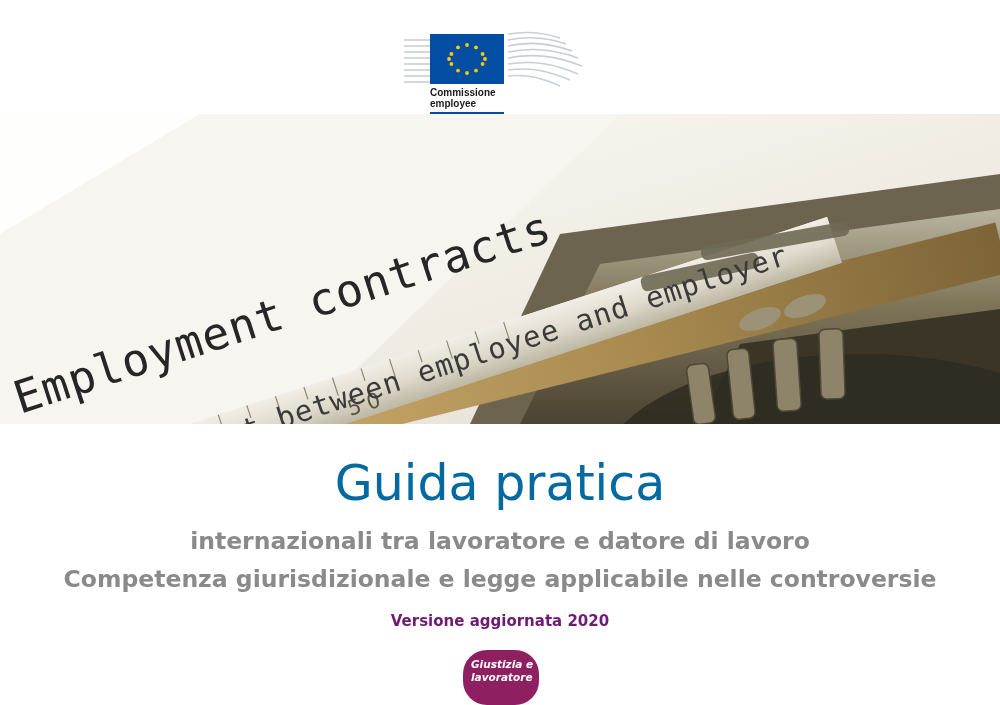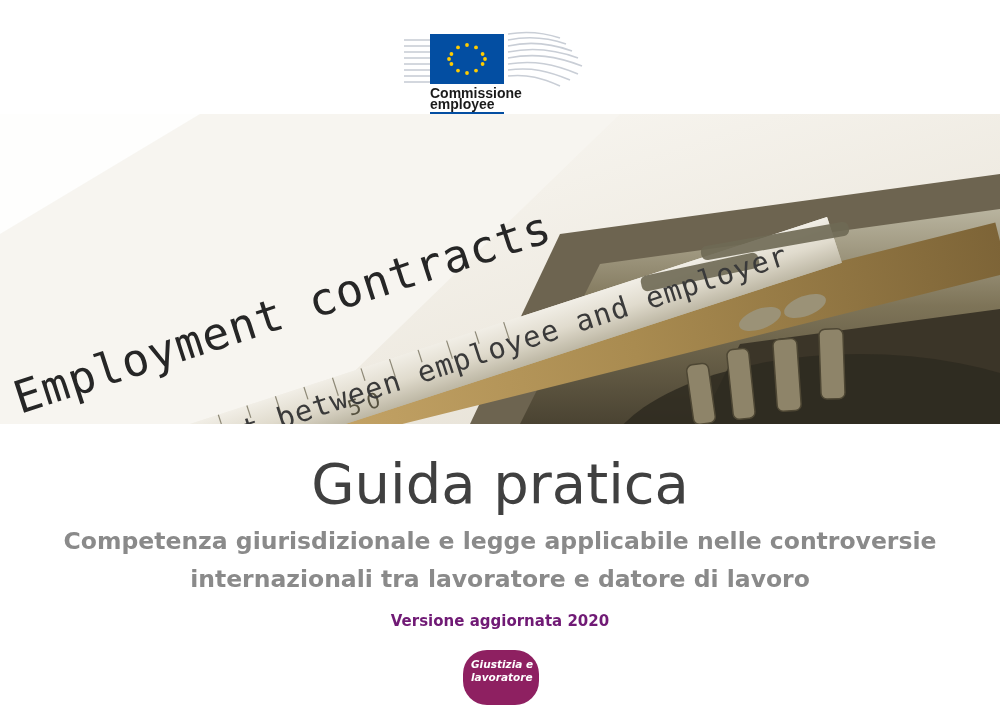--- a/index.html
+++ b/index.html
@@ -52,21 +52,21 @@
     left: 40px;
     top: 8px;
     width: 74px;
     height: 50px;
   }
   .ec-name {
     position: absolute;
     left: 40px;
     top: 62px;
     width: 120px;
-    font-size: 14px;
+    font-size: 10px;
     line-height: 10.5px;
     color: #1a1a1a;
     font-weight: bold;
     font-family: "Liberation Sans", sans-serif;
   }
   .ec-bar {
     position: absolute;
     left: 40px;
     top: 86px;
     width: 74px;
@@ -99,24 +99,24 @@
   .title-area {
     position: absolute;
     left: 0;
     top: 424px;
     width: 1000px;
     text-align: center;
   }
   .main-title {
     margin: 0;
     padding-top: 28px;
-    font-size: 56px;
+    font-size: 49px;
     line-height: 64px;
     font-weight: normal;
-    color: #404040;
+    color: #0369a1;
     font-family: "DejaVu Sans", sans-serif;
     letter-spacing: 0px;
   }
   .subtitle {
     margin: 6px auto 0 auto;
     width: 880px;
     font-size: 23.5px;
     line-height: 38px;
     font-weight: bold;
     color: #8A8A8A;
@@ -312,22 +312,22 @@
 
         <text x="20" y="300" transform="rotate(-18 20 300)" font-family="DejaVu Sans Mono, monospace" font-size="45" fill="#262626" letter-spacing="1">Employment contracts</text>
         <text x="105" y="372" transform="rotate(-18 105 372)" font-family="DejaVu Sans Mono, monospace" font-size="29" fill="#3a3a3a" letter-spacing="1">Agreement between employee and employer</text>
       </g>
     </svg>
   </div>
 
   <div class="title-area">
     <h1 class="main-title">Guida pratica</h1>
     <div class="subtitle">
+      <div>internazionali tra lavoratore e datore di lavoro</div>
       <div>Competenza giurisdizionale e legge applicabile nelle controversie</div>
-      <div>internazionali tra lavoratore e datore di lavoro</div>
     </div>
     <div class="version">Versione aggiornata 2020</div>
   </div>
 
   <div class="footer-badge">
     <div>Giustizia e</div>
     <div>lavoratore</div>
   </div>
 
 </div>

